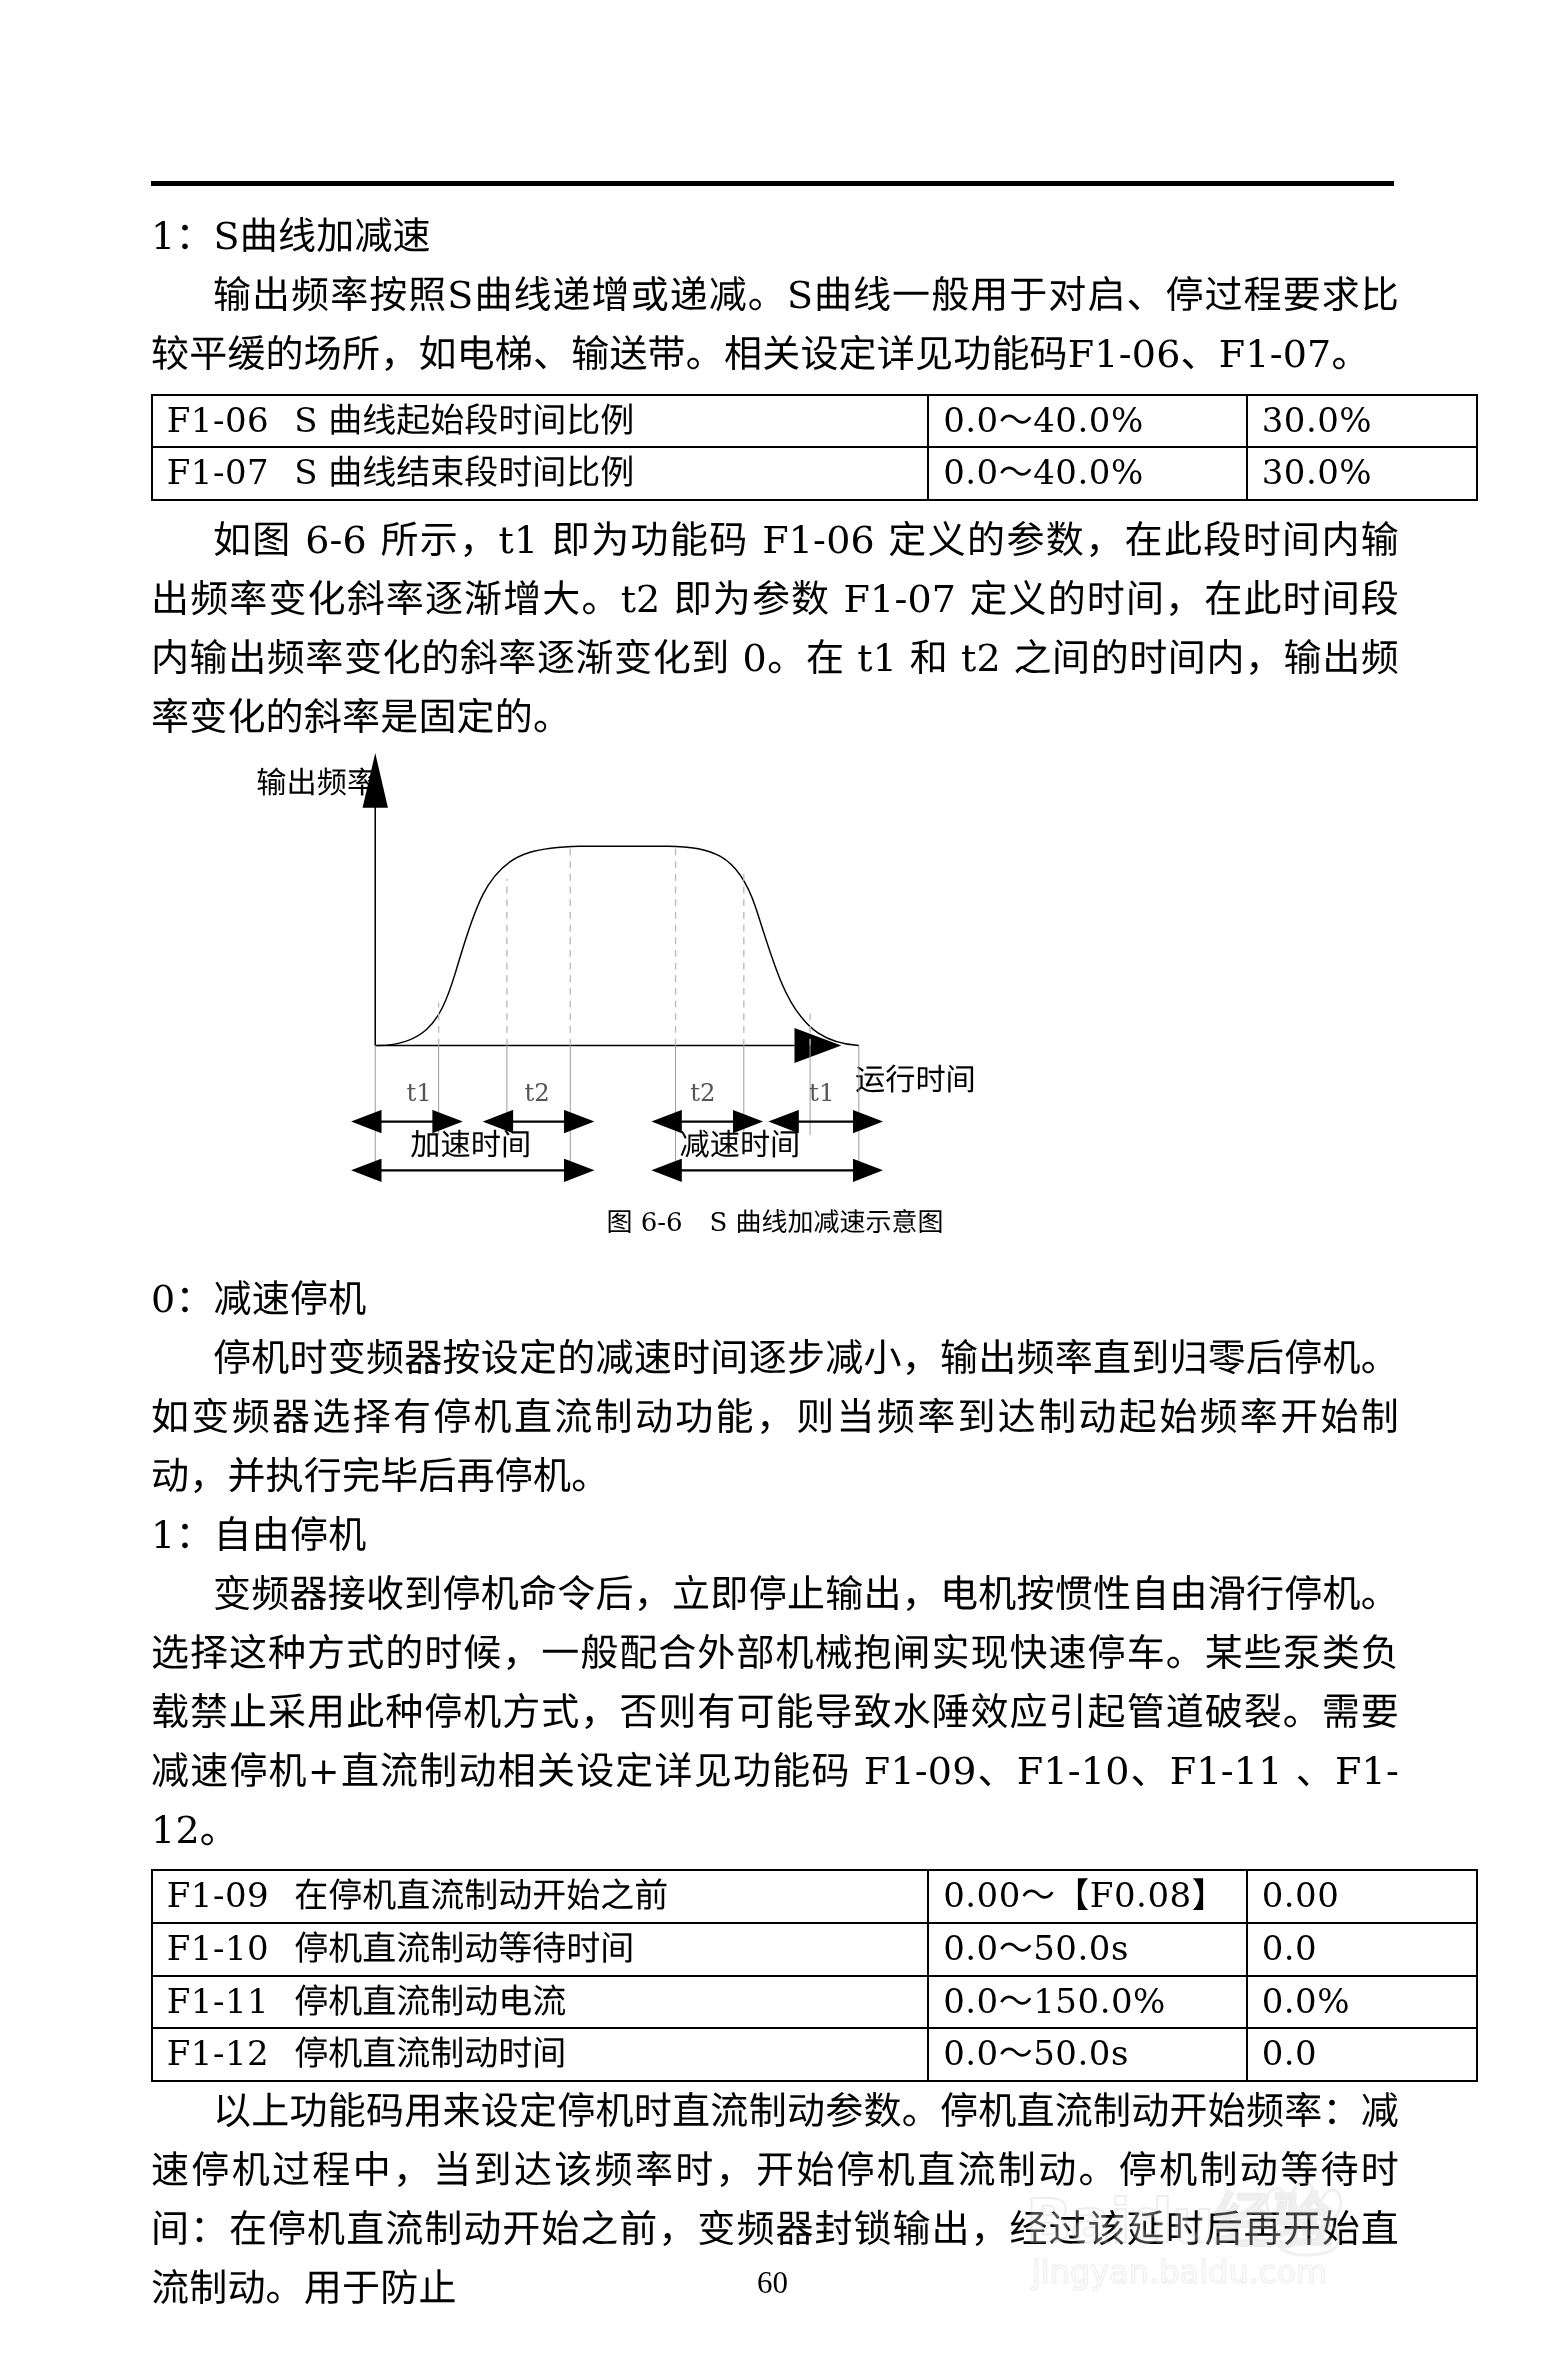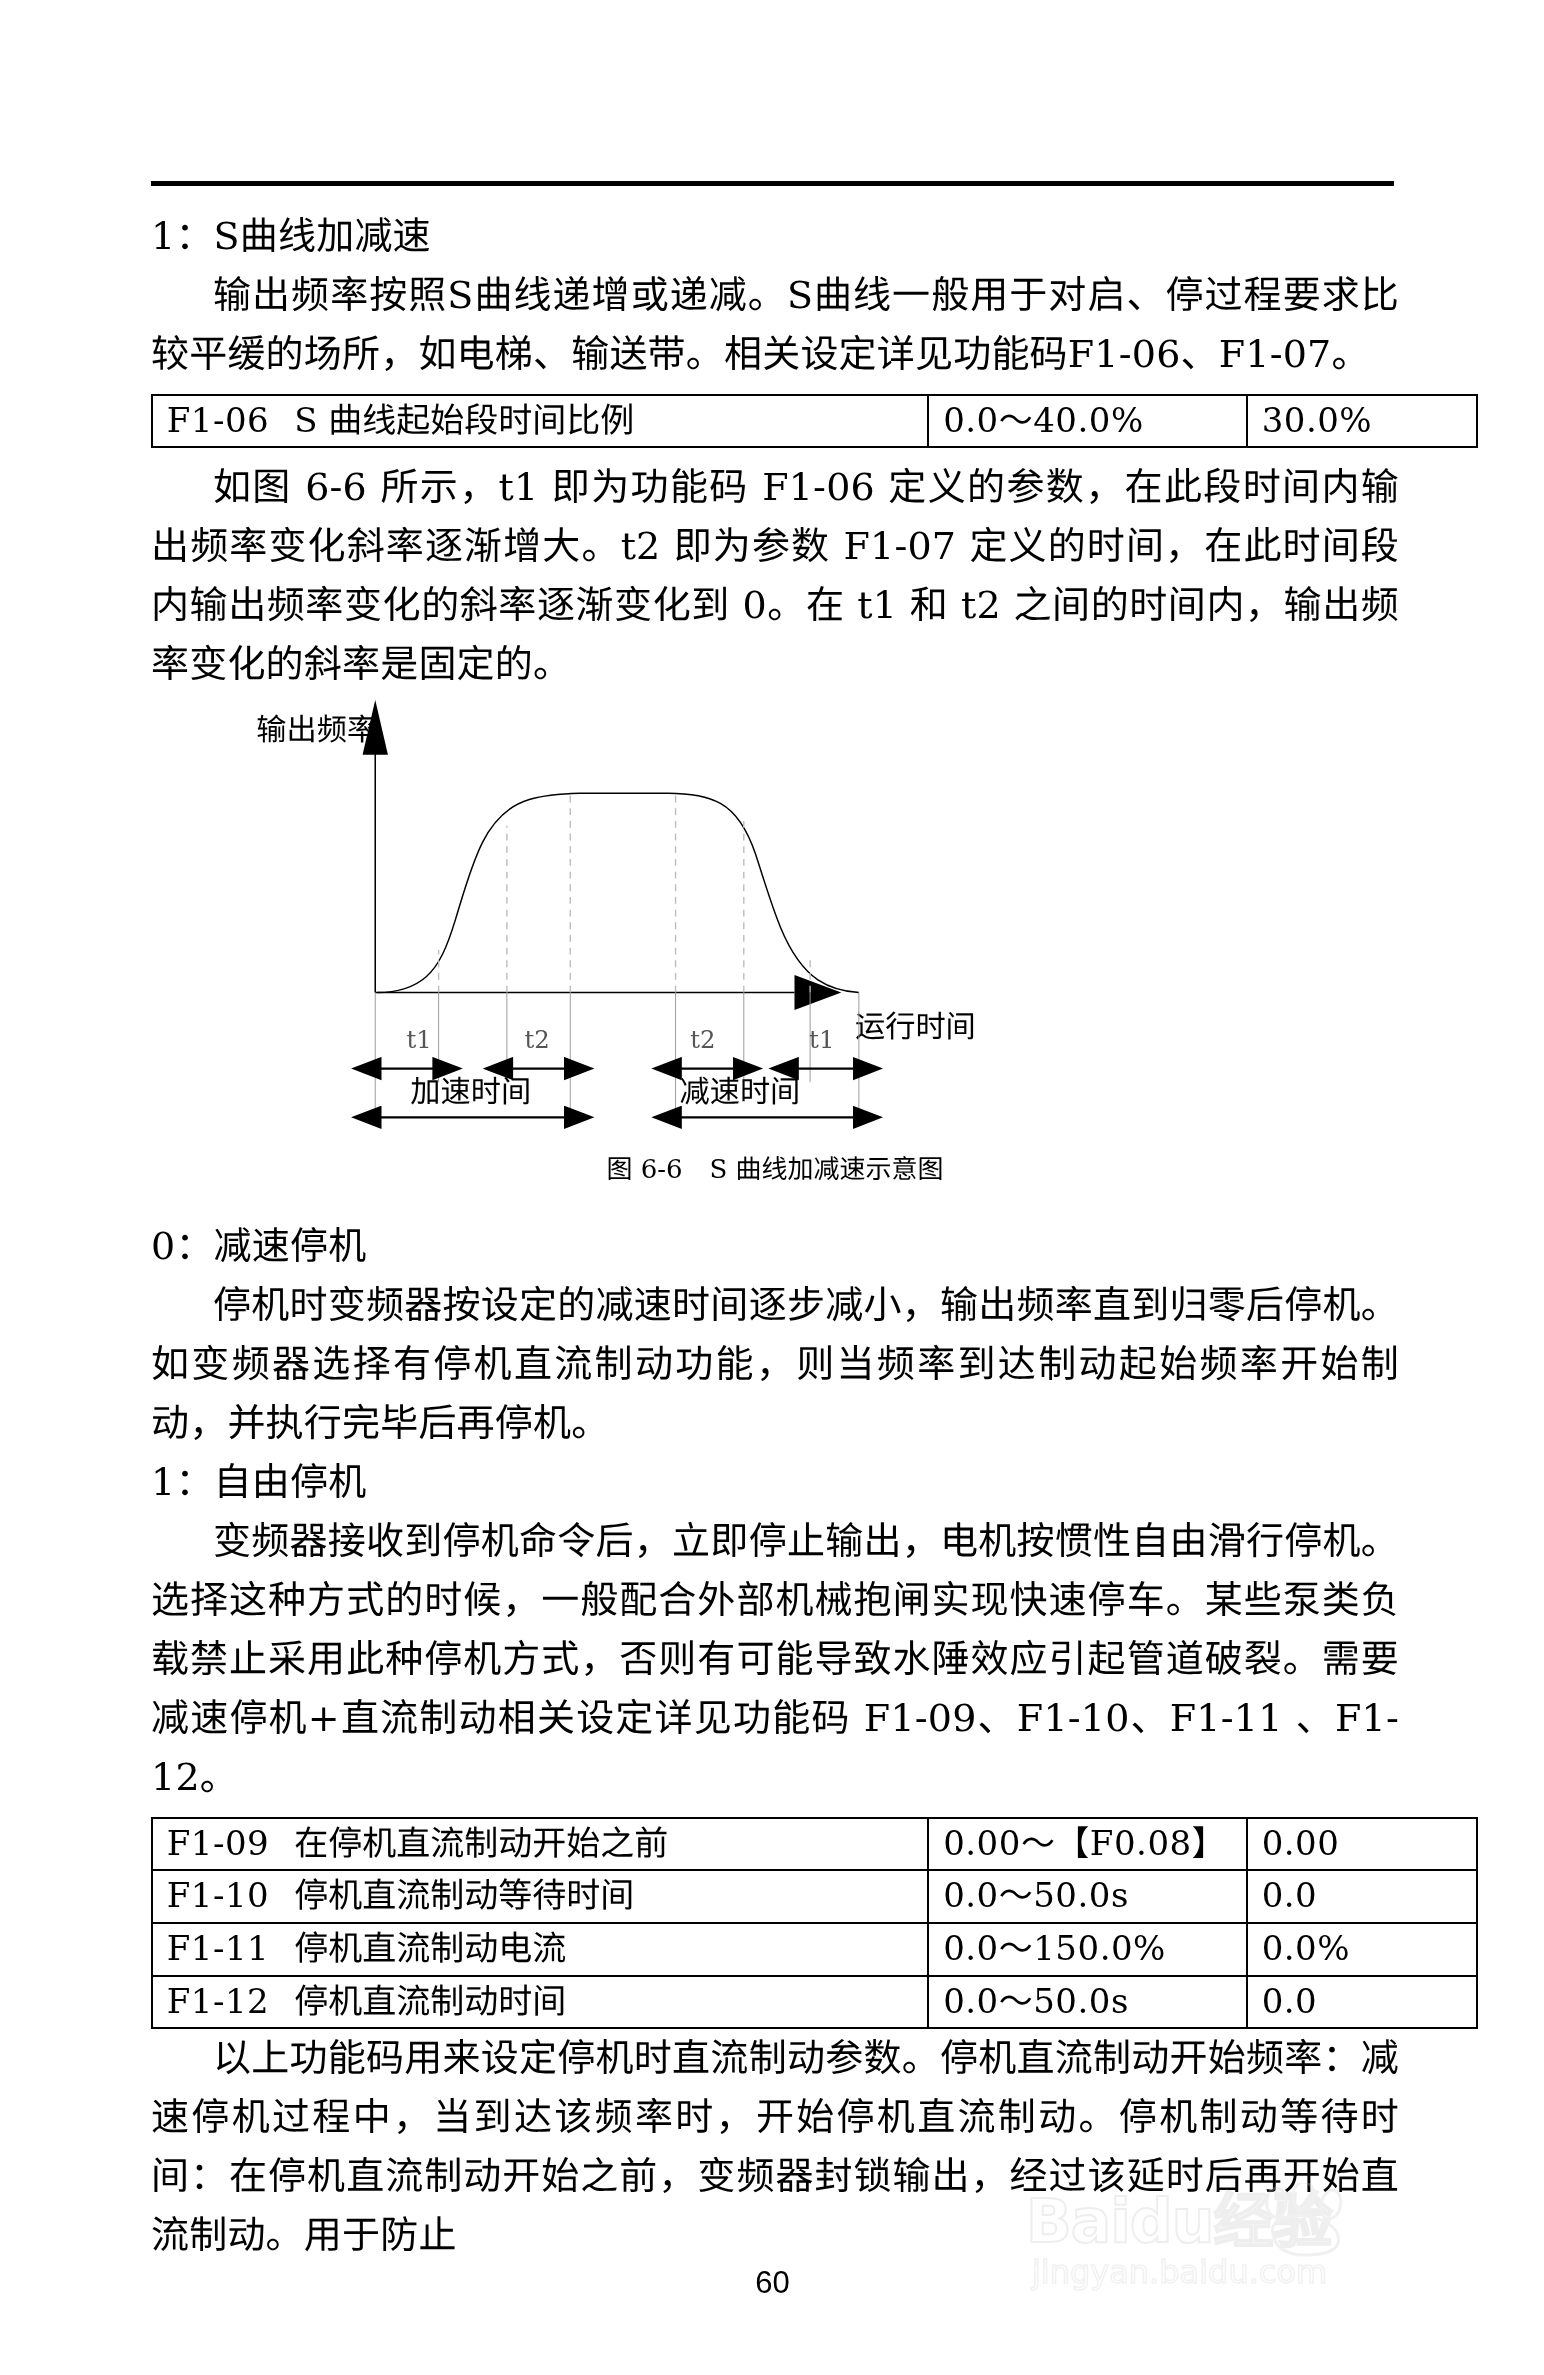--- a/index.html
+++ b/index.html
@@ -96,21 +96,21 @@
   .fig-cap-sp { display:inline-block; width: 27px; }
 
   
   .page-number {
     position: absolute;
     left: 0;
     top: 2265px;
     width: 1545px;
     text-align: center;
     font-size: 31px;
-    font-family: Liberation Sans, sans-serif;
+    font-family: Liberation Serif, serif;
   }
 
   
   .watermark {
     position: absolute;
     left: 1026px;
     top: 2189px;
     width: 410px;
     height: 146px;
     pointer-events: none;
@@ -157,20 +157,25 @@
     <p class="para heading">1：S曲线加减速</p>
 
     <p class="para indent">输出频率按照S曲线递增或递减。S曲线一般用于对启、停过程要求比较平缓的场所，如电梯、输送带。相关设定详见功能码F1-06、F1-07。</p>
 
     <div class="gap-sm"></div>
 
     <table class="param">
       <tbody>
         <tr>
           <td class="c-name"><span class="code">F1-06</span><span class="nm-sp"></span><span>S 曲线起始段时间比例</span></td>
+          <td class="c-range code">0.0～40.0%</td>
+          <td class="c-def code">30.0%</td>
+        </tr>
+        <tr>
+          <td class="c-name"><span class="code">F1-07</span><span class="nm-sp"></span><span>S 曲线结束段时间比例</span></td>
           <td class="c-range code">0.0～40.0%</td>
           <td class="c-def code">30.0%</td>
         </tr>
       </tbody>
     </table>
 
     <div class="gap-sm"></div>
 
     <p class="para indent">如图 6-6 所示，t1 即为功能码 F1-06 定义的参数，在此段时间内输出频率变化斜率逐渐增大。t2 即为参数 F1-07 定义的时间，在此时间段内输出频率变化的斜率逐渐变化到 0。在 t1 和 t2 之间的时间内，输出频率变化的斜率是固定的。</p>
 

